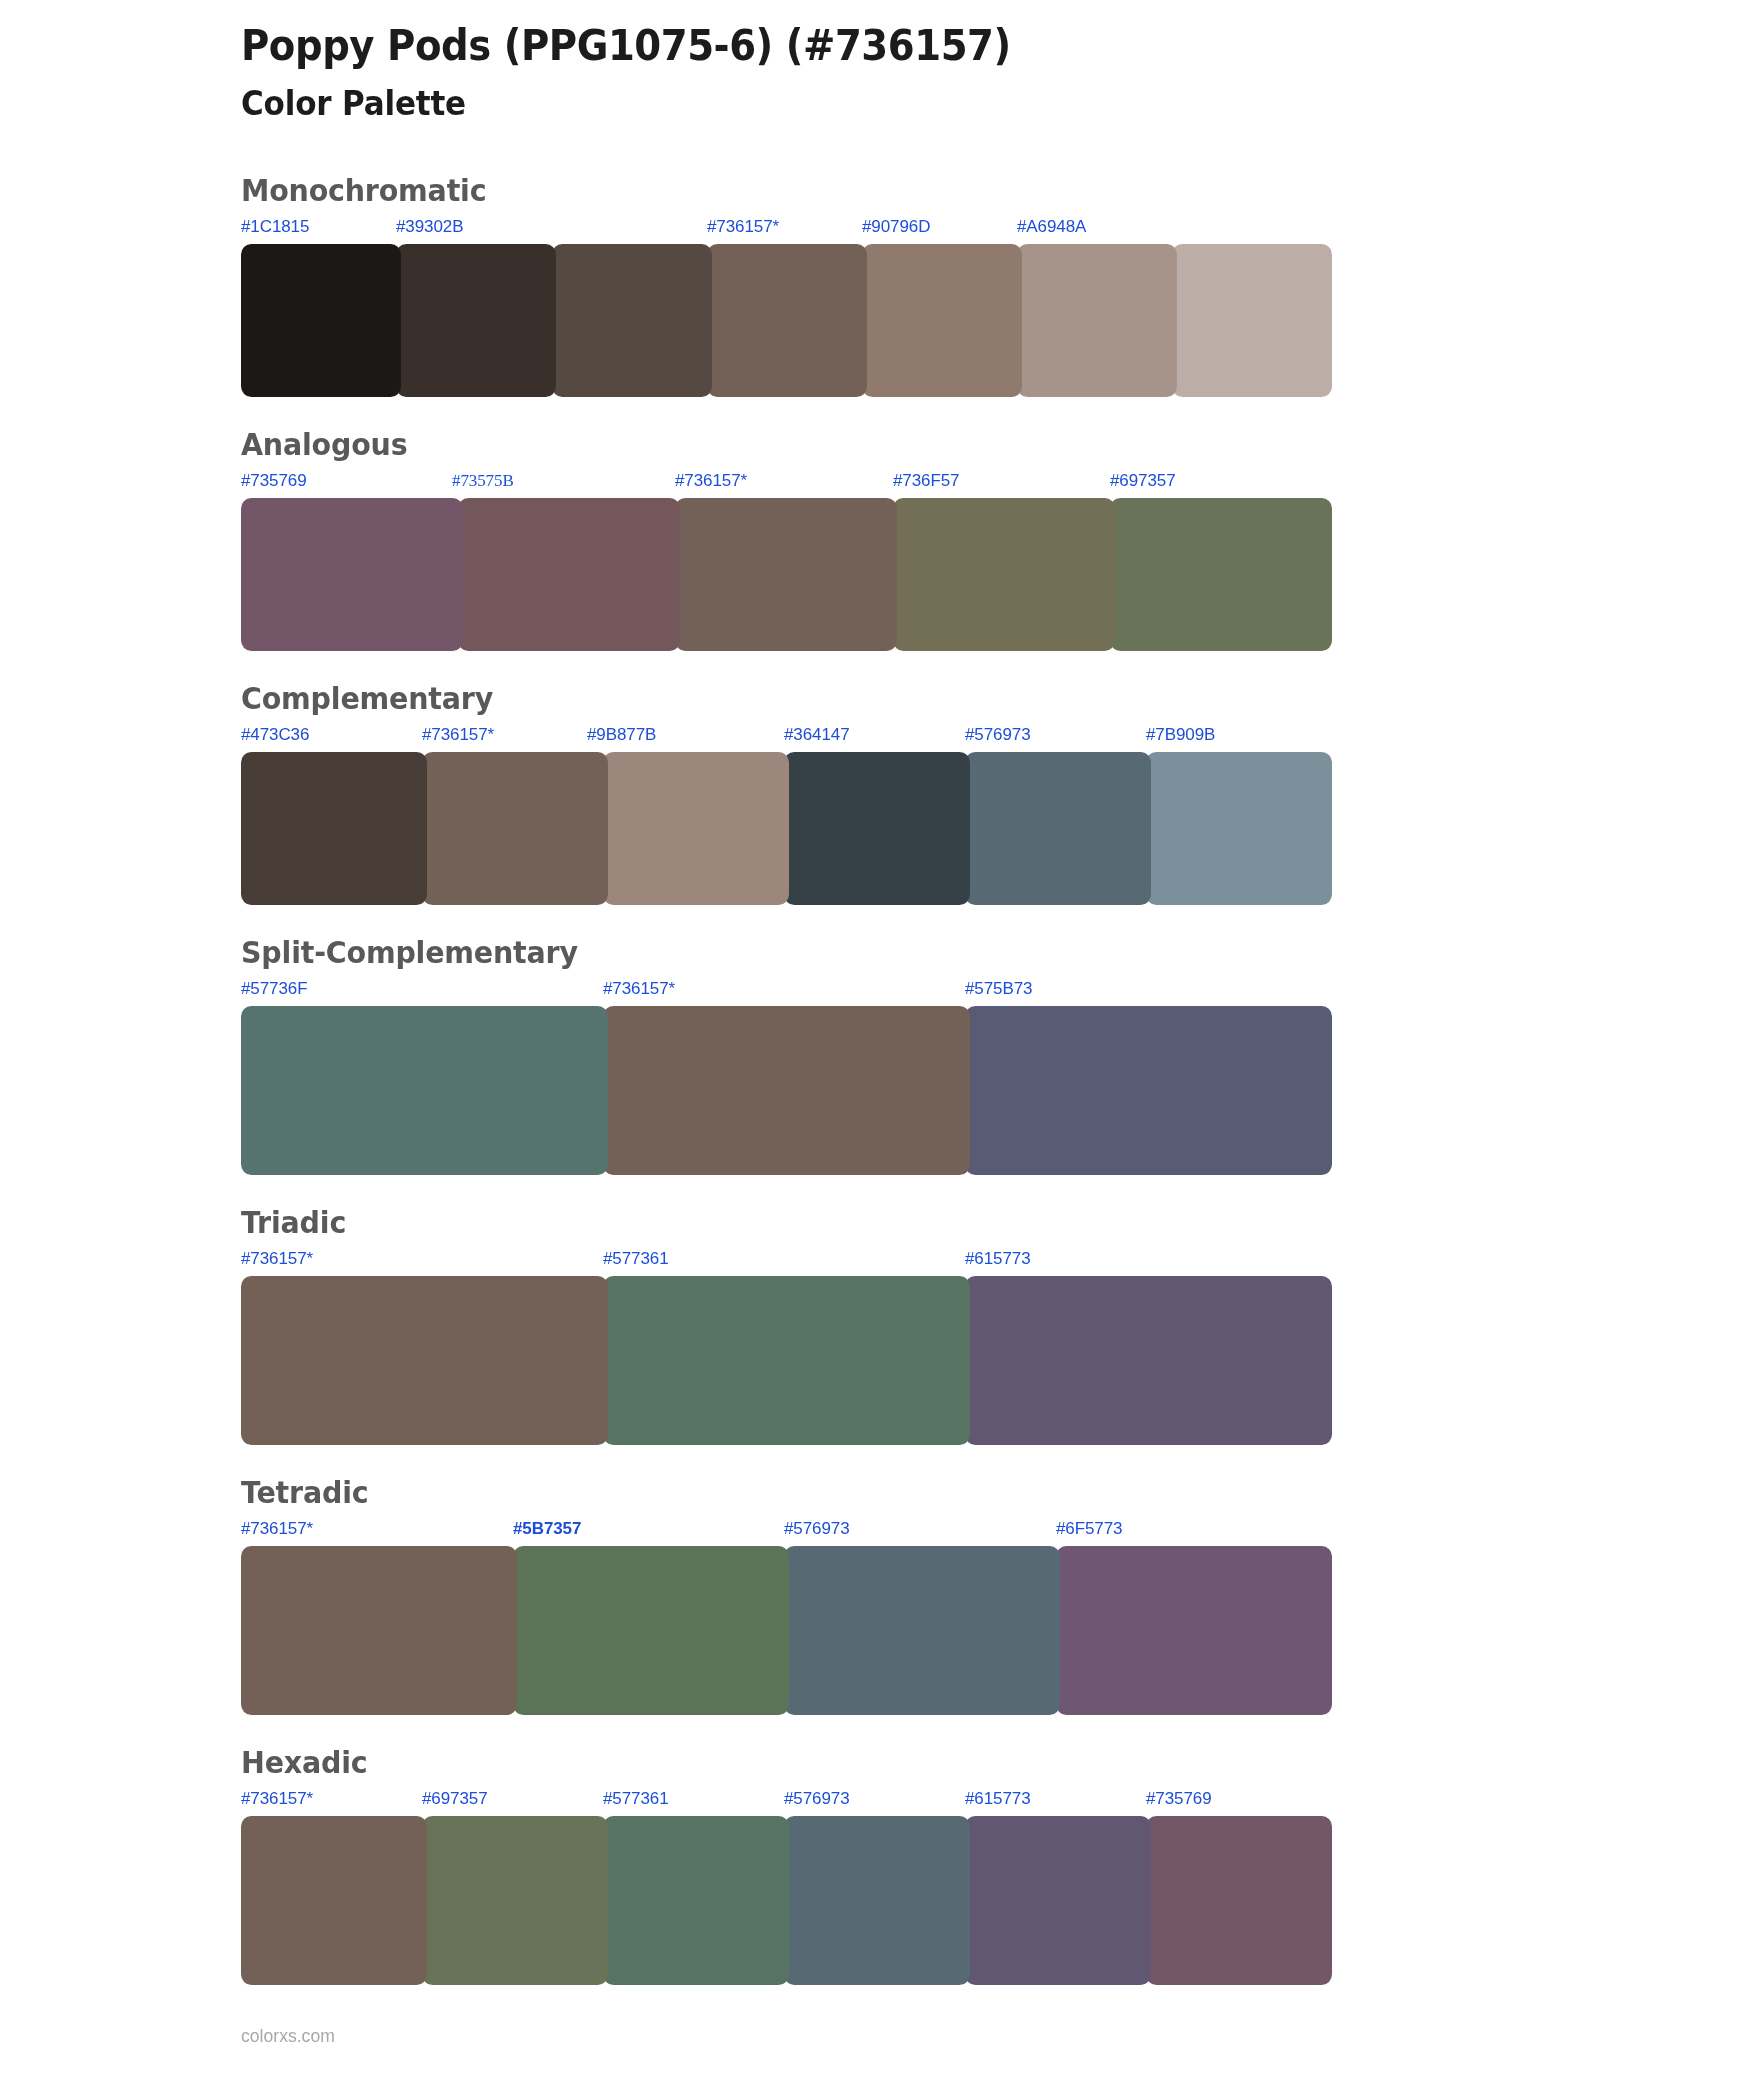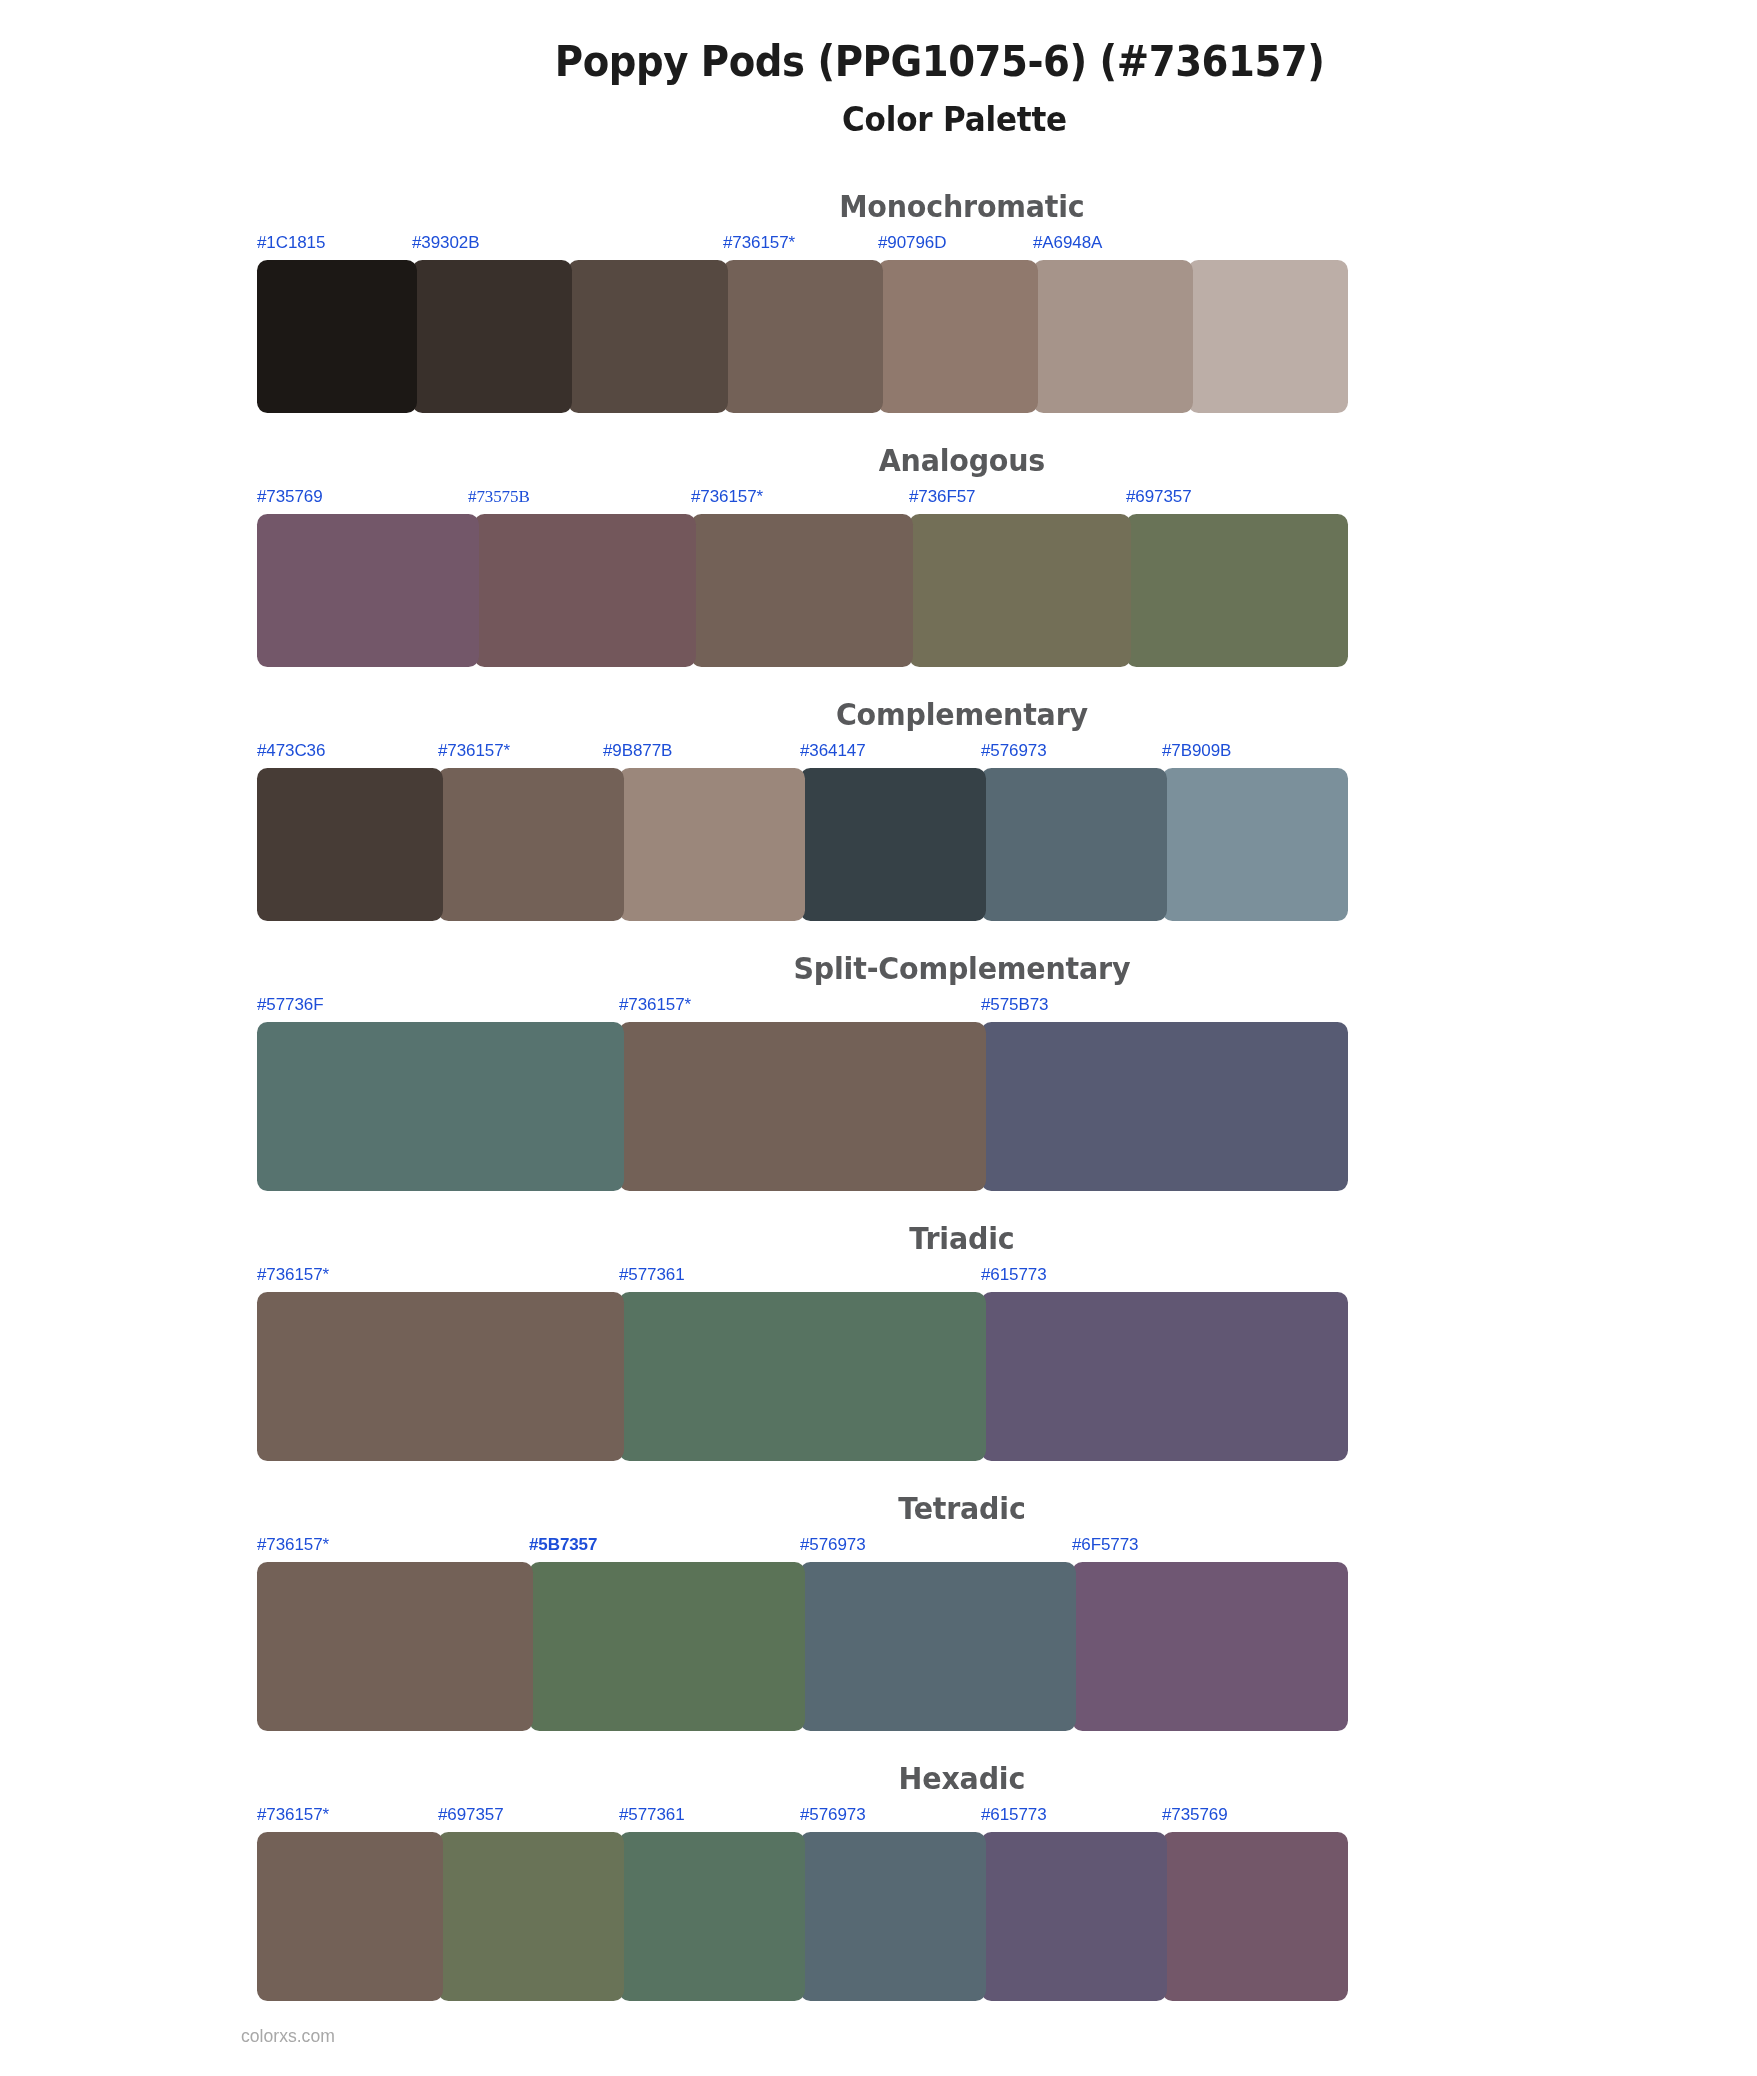--- a/index.html
+++ b/index.html
@@ -12,22 +12,21 @@
     background: #ffffff;
     font-family: "Liberation Sans", sans-serif;
     -webkit-font-smoothing: antialiased;
     overflow: hidden;
   }
   .page {
     position: relative;
     width: 1757px;
     height: 2077px;
     box-sizing: border-box;
-    padding: 16px;
-    text-align: center;
+    padding: 0;
   }
   .header {
     padding: 22.4px 0 0 241px;
   }
   .title {
     font-size: 42px;
     font-weight: 700;
     color: #1c1c1c;
     letter-spacing: -0.5px;
     line-height: 1.12;

